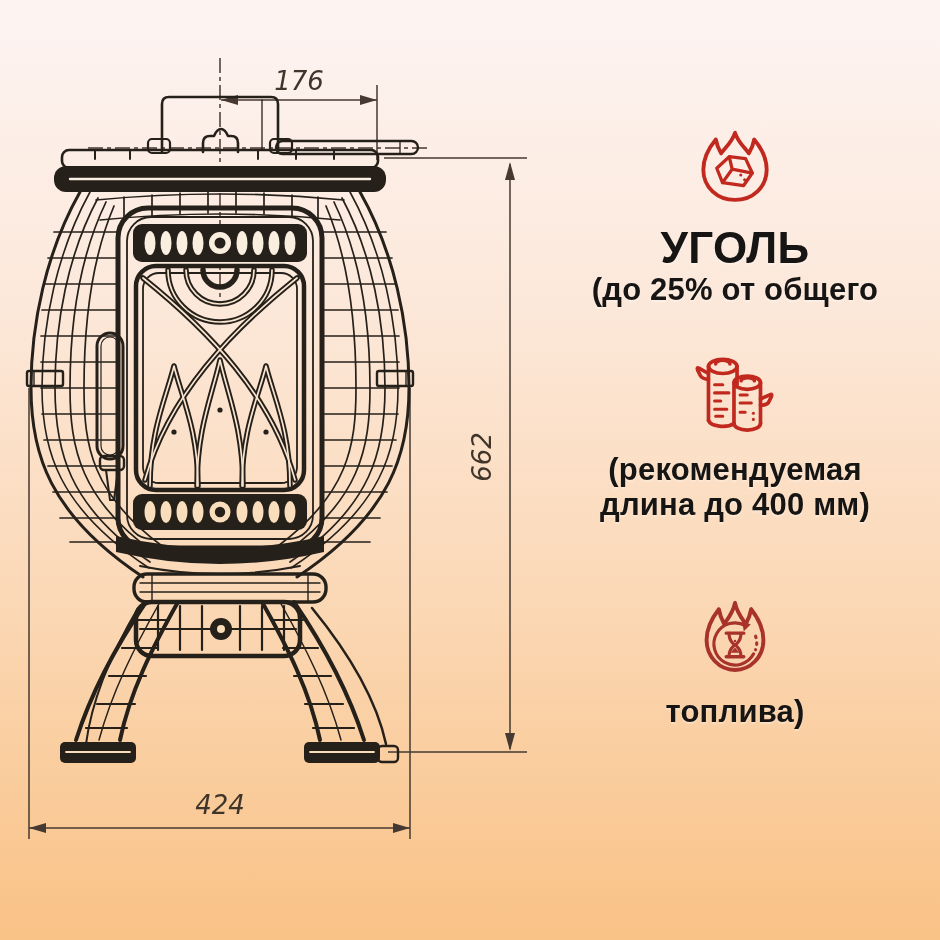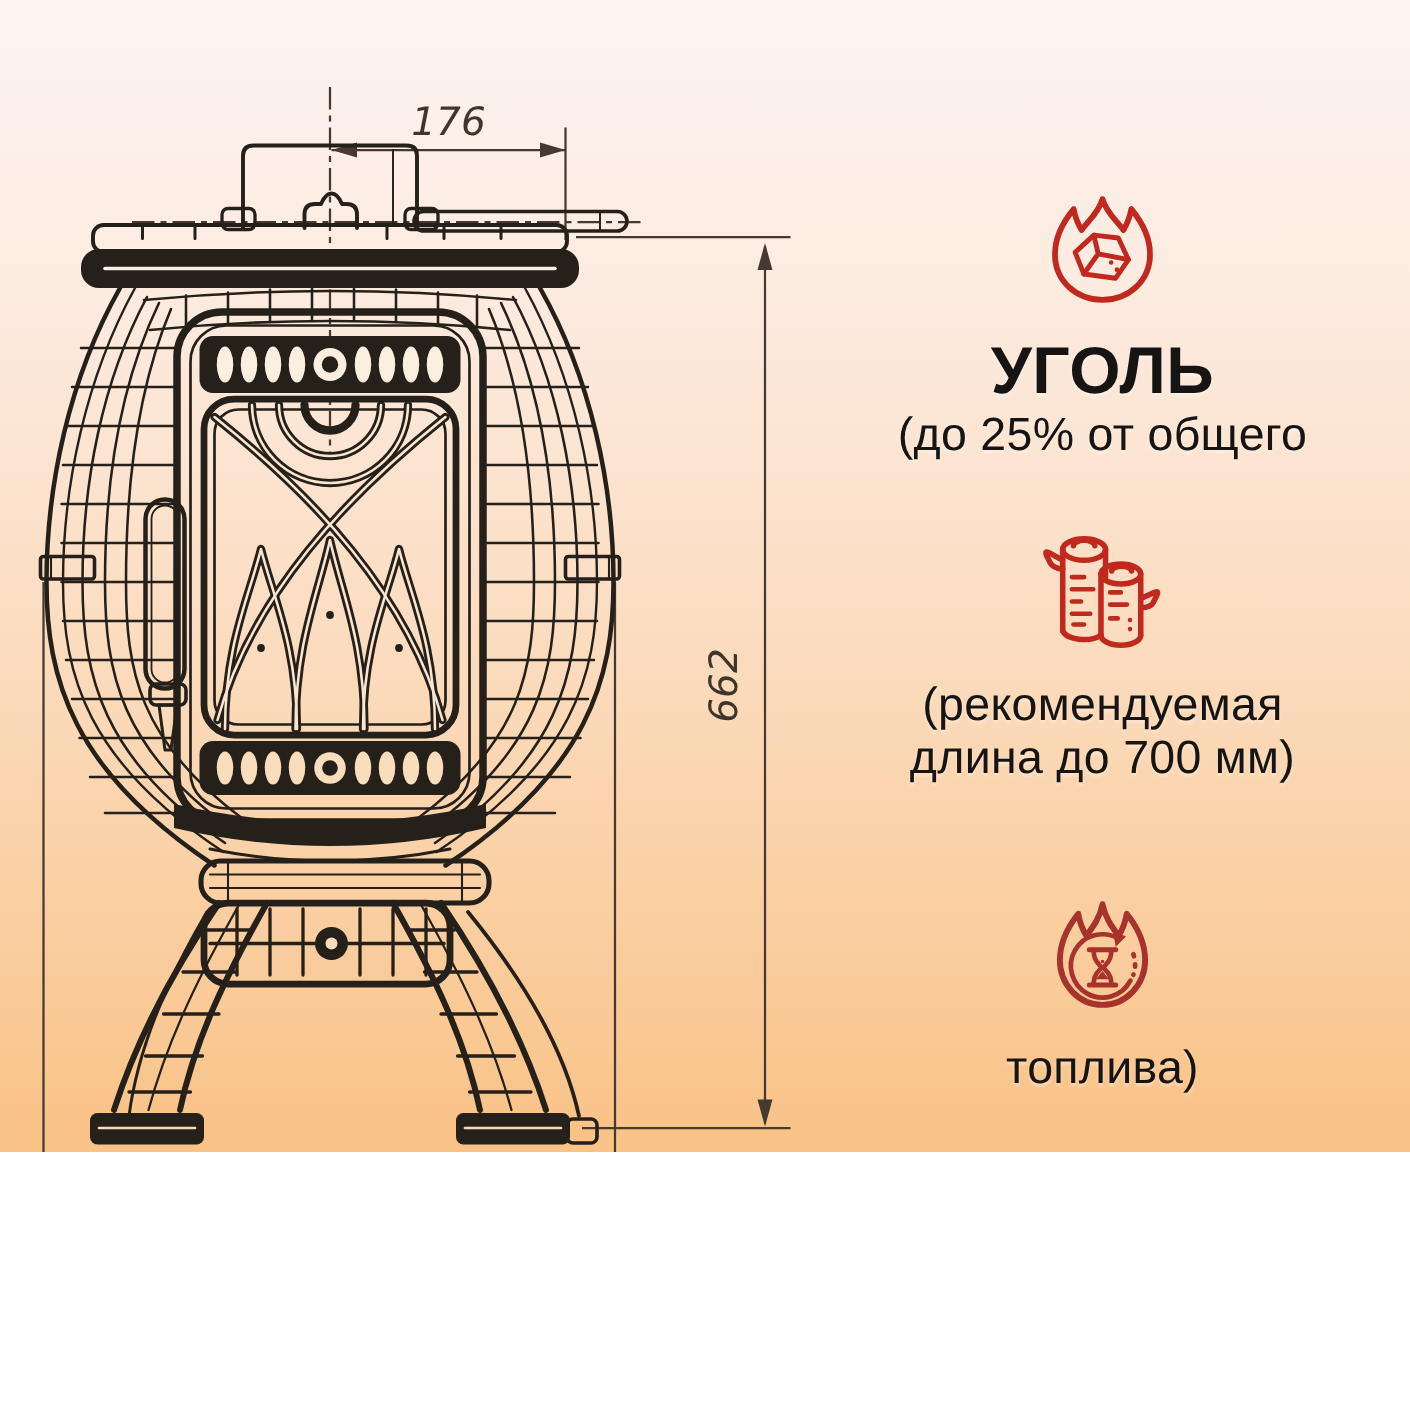--- a/index.html
+++ b/index.html
@@ -1,18 +1,18 @@
 <!DOCTYPE html>
 <html><head>
 <meta charset="utf-8">
 <style>
   html,body{margin:0;padding:0;}
   .canvas{
     position:relative;
-    width:940px;height:768px;
+    width:940px;height:940px;
     overflow:hidden;
     background:linear-gradient(180deg,#fdf4f2 0%,#fcead e0%,#fce9dc 30%,#fbd9b8 62%,#f9c286 100%);
     background:linear-gradient(180deg,#fdf4f2 0%,#fce9dc 30%,#fbd9b8 62%,#f9c286 100%);
     font-family:"Liberation Sans",sans-serif;
   }
   .drawing{position:absolute;left:0;top:0;}
   .dim-text{
     font-family:"DejaVu Sans",sans-serif;
     font-style:italic;
     font-size:26px;
@@ -22,21 +22,21 @@
     position:absolute;left:528px;width:414px;
     display:flex;flex-direction:column;align-items:center;
     text-align:center;color:#171513;
   }
   .info-icon{flex:0 0 auto;margin-bottom:2px;}
   .info-title{
     font-weight:bold;font-size:44px;line-height:1.08;letter-spacing:.3px;
     text-shadow:0 2px 2px rgba(255,255,255,.35);
   }
   .info-line{
-    font-weight:normal;font-size:31px;line-height:1.13;letter-spacing:.2px;
+    font-weight:bold;font-size:31px;line-height:1.13;letter-spacing:.2px;
     text-shadow:0 2px 2px rgba(255,255,255,.35);
   }
 </style>
 </head>
 <body>
 
 <div class="canvas">
 
   <svg class="drawing" width="560" height="940" viewBox="0 0 560 940">
 
@@ -253,21 +253,21 @@
       <path d="M56 32 A6.5 3 0 0 1 69 32"></path>
       <path d="M49 34 V74"></path>
       <path d="M75 34 V74"></path>
       <path d="M49 74 A13 6.5 0 0 0 75 74"></path>
       <path d="M75 50 L84 46 Q87 44.5 85.5 48 L83 53 Q81.5 56 75 56"></path>
       <path d="M55 46 H62 M55 54 H66 M55 63 H60" stroke-width="3"></path>
       <circle cx="68" cy="64" r="1.5" fill="#c1281e" stroke="none"></circle>
       <circle cx="68" cy="70" r="1.5" fill="#c1281e" stroke="none"></circle>
     </svg>
     <div class="info-line">(рекомендуемая</div>
-    <div class="info-line">длина до 700 мм)</div>
+    <div class="info-line">длина до 400 мм)</div>
   </div>
 
   <div class="info-section" style="top:594px">
     <svg class="info-icon" width="98" height="98" viewBox="0 0 100 100" stroke="#a8322c" fill="none" stroke-width="4" stroke-linecap="round" stroke-linejoin="round">
       <path d="M50 9 C48 19 43 25 39 30.5 C36 25.5 34.5 21.5 33.5 15.5 C26 25 21 36 21 47 C21 64 34 77.5 50 77.5 C66 77.5 79 64 79 47 C79 36 74 25 66.5 15.5 C65.5 21.5 64 25.5 61 30.5 C57 25 52 19 50 9 Z"></path>
 
       <path d="M61 32.5 A21.5 21.5 0 1 0 69 61" stroke-width="3.2"></path>
       <path d="M57 27 L66 31 L59 38 Z" fill="#a8322c" stroke="none"></path>
       <path d="M71 43 A21.5 21.5 0 0 1 71 57" stroke-width="3.2" stroke-dasharray="1.5 5.5"></path>
 

